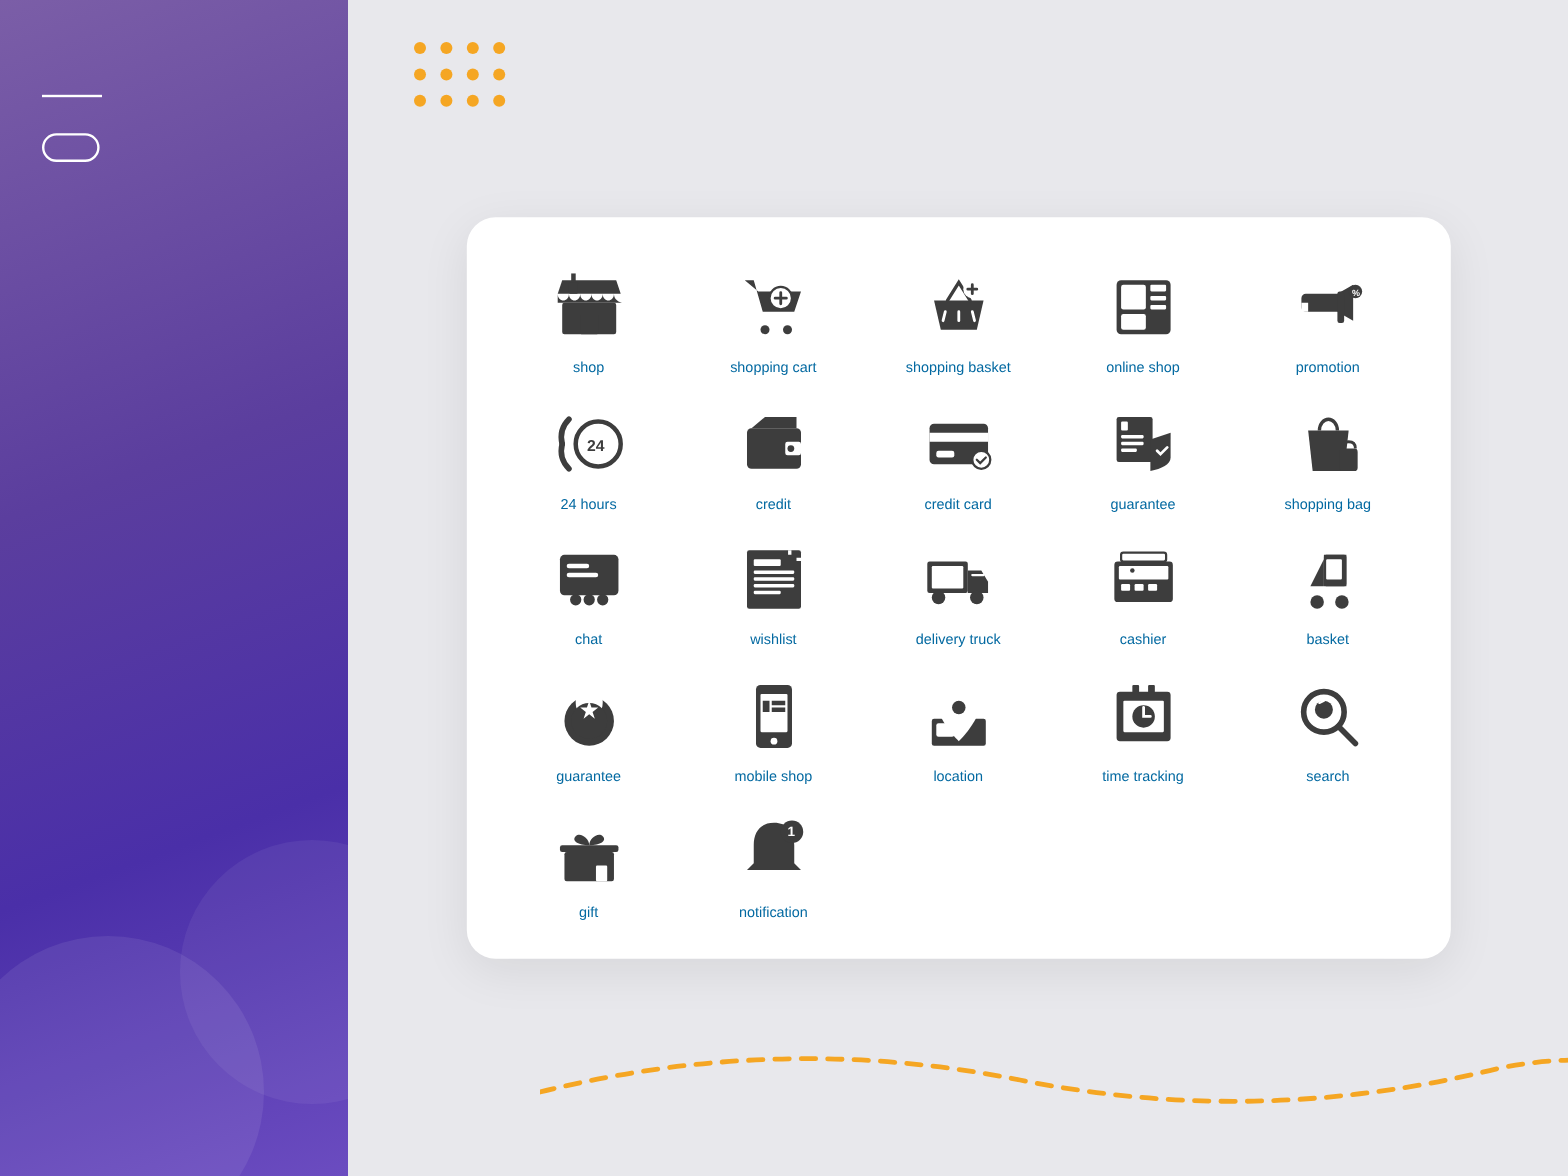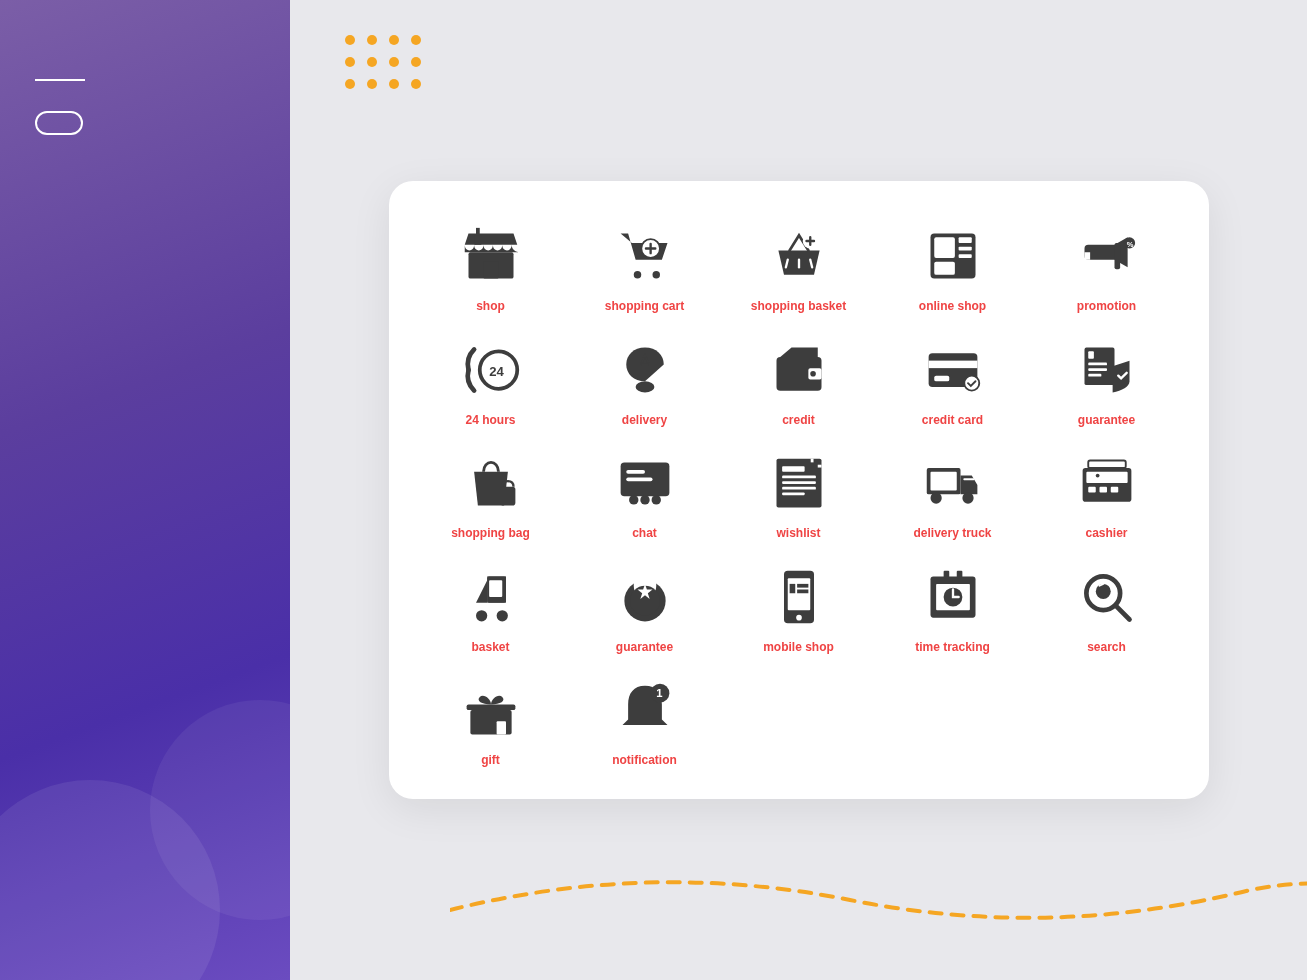--- a/index.html
+++ b/index.html
@@ -178,23 +178,23 @@
     }
 
     .icon-svg svg {
       width: 60px;
       height: 60px;
       fill: #3d3d3d;
     }
 
     .icon-label {
       font-size: 12px;
-      color: #ef4444;
+      color: #0369a1;
       text-align: center;
-      font-weight: 700;
+      font-weight: 400;
       line-height: 1.3;
     }
 
     
     .dashed-line-svg {
       position: absolute;
       bottom: 30px;
       left: 160px;
       width: 900px;
       height: 100px;
@@ -309,31 +309,20 @@
               <path d="M14 54C8 48 6 40 8 32" stroke="#3d3d3d" stroke-width="5" stroke-linecap="round" fill="none"></path>
               <circle cx="40" cy="32" r="20" fill="white" stroke="#3d3d3d" stroke-width="4"></circle>
               <text x="30" y="38" font-size="14" fill="#3d3d3d" font-weight="bold">24</text>
             </svg>
           </div>
           <div class="icon-label">24 hours</div>
         </div>
         <div class="icon-item">
           <div class="icon-svg">
             <svg viewBox="0 0 64 64" fill="#3d3d3d">
-              <ellipse cx="32" cy="50" rx="10" ry="6"></ellipse>
-              <path d="M32 44 C20 44 12 36 12 26 C12 16 20 8 32 8 C44 8 52 16 52 26"></path>
-              <path d="M28 26 L32 16 L36 26" stroke="#3d3d3d" stroke-width="2" fill="none"></path>
-              <path d="M28 26 L36 26" stroke="#3d3d3d" stroke-width="2" fill="none"></path>
-            </svg>
-          </div>
-          <div class="icon-label">delivery</div>
-        </div>
-        <div class="icon-item">
-          <div class="icon-svg">
-            <svg viewBox="0 0 64 64" fill="#3d3d3d">
               <rect x="8" y="18" width="48" height="36" rx="4"></rect>
               <rect x="42" y="30" width="14" height="12" rx="2" fill="white"></rect>
               <circle cx="47" cy="36" r="3" fill="#3d3d3d"></circle>
               <path d="M12 18 L24 8 L52 8 L52 18" fill="#3d3d3d"></path>
             </svg>
           </div>
           <div class="icon-label">credit</div>
         </div>
         <div class="icon-item">
           <div class="icon-svg">
@@ -461,20 +450,31 @@
               <path d="M22 18 L28 18 L28 28 L22 28 Z" fill="#3d3d3d"></path>
               <path d="M30 18 L42 18 L42 22 L30 22 Z" fill="#3d3d3d"></path>
               <path d="M30 24 L42 24 L42 28 L30 28 Z" fill="#3d3d3d"></path>
             </svg>
           </div>
           <div class="icon-label">mobile shop</div>
         </div>
         <div class="icon-item">
           <div class="icon-svg">
             <svg viewBox="0 0 64 64" fill="#3d3d3d">
+              <rect x="8" y="34" width="48" height="24" rx="2"></rect>
+              <path d="M32 6 C22 6 14 14 14 24 C14 36 32 54 32 54 C32 54 50 36 50 24 C50 14 42 6 32 6 Z" fill="white"></path>
+              <circle cx="32" cy="24" r="6" fill="#3d3d3d"></circle>
+              <rect x="12" y="38" width="16" height="12" rx="2" fill="white"></rect>
+            </svg>
+          </div>
+          <div class="icon-label">location</div>
+        </div>
+        <div class="icon-item">
+          <div class="icon-svg">
+            <svg viewBox="0 0 64 64" fill="#3d3d3d">
               <rect x="8" y="10" width="48" height="44" rx="3"></rect>
               <rect x="14" y="18" width="36" height="28" rx="1" fill="white"></rect>
               <circle cx="32" cy="32" r="10" fill="#3d3d3d"></circle>
               <path d="M32 24 L32 32 L38 32" stroke="white" stroke-width="2.5" fill="none" stroke-linecap="round"></path>
               <rect x="22" y="4" width="6" height="8" rx="1"></rect>
               <rect x="36" y="4" width="6" height="8" rx="1"></rect>
             </svg>
           </div>
           <div class="icon-label">time tracking</div>
         </div>

